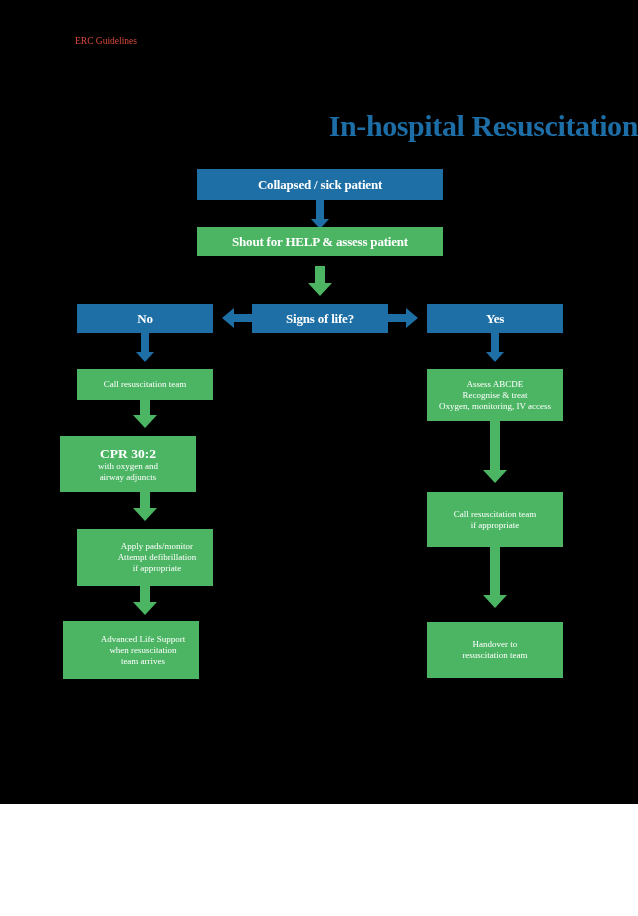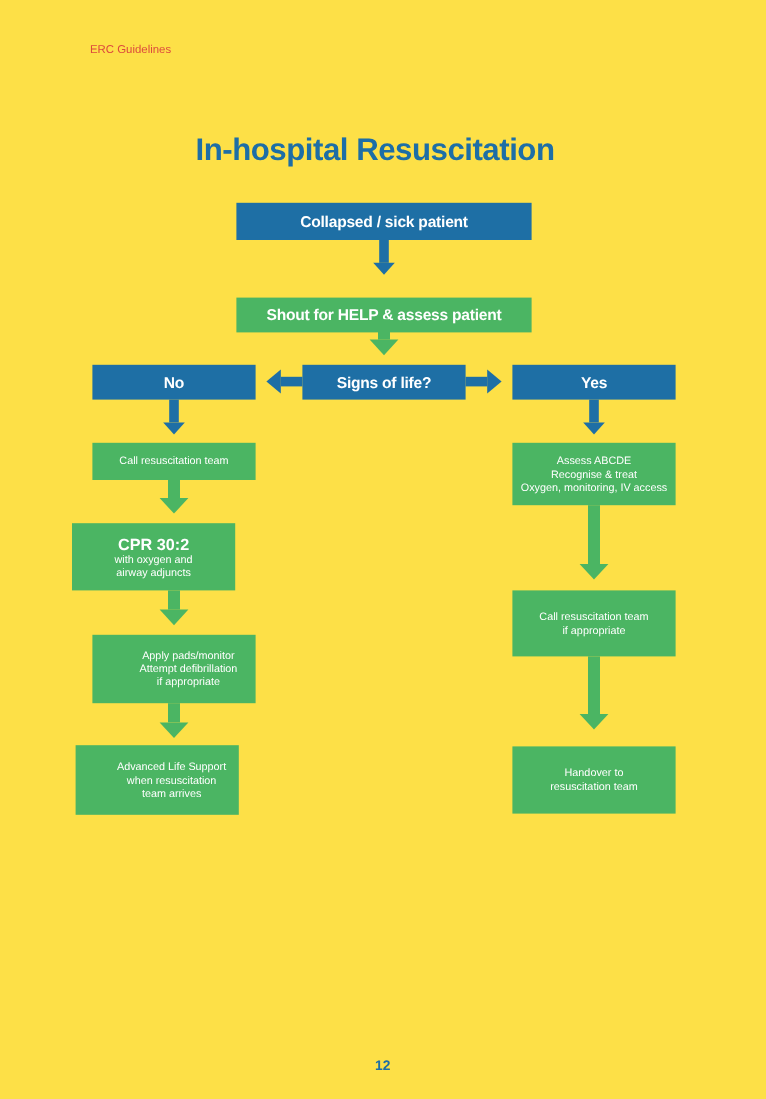--- a/index.html
+++ b/index.html
@@ -1,37 +1,37 @@
 <!DOCTYPE html>
 <html><head>
 <meta charset="utf-8">
 <style>
   html,body{margin:0;padding:0;background:#ffffff;}
   .page{
     position:relative;
-    width:638px;height:916px;
-    background:#fde047;
-    font-family:Liberation Sans, sans-serif;
+    width:638px;height:804px;
+    background:#000000;
+    font-family:Liberation Serif, serif;
     overflow:hidden;
   }
   .abs{position:absolute;}
   .eyebrow{
     left:75px;top:35px;
     font-size:9.5px;line-height:13px;
     color:#dc4a3d;
   }
   .subtitle{
     left:75px;top:48px;
     font-size:9.5px;line-height:13px;
     color:#44607c;
   }
   .page-title{
-    left:0;right:13px;top:109px;
-    text-align:center;
-    font-size:26px;font-weight:bold;letter-spacing:-0.4px;
+    left:0;right:0;top:109px;
+    text-align:right;
+    font-size:30px;font-weight:bold;letter-spacing:-0.4px;
     color:#1d6ea6;
   }
   .page-number{
     left:0;right:0;top:883px;
     text-align:center;
     font-size:11.5px;font-weight:bold;
     color:#1d6ea6;
   }
   .box{
     position:absolute;
@@ -74,21 +74,21 @@
   <div class="abs page-title">In-hospital Resuscitation</div>
 
   <div class="box blue lg" style="left:197px;top:169px;width:246px;height:31px;justify-content:center;">
     <span>Collapsed / sick patient</span>
   </div>
   <div class="varrow b" style="left:311px;top:200px;height:29px;">
       <div class="stem"></div>
       <div class="head"></div>
     </div>
 
-  <div class="box green lg" style="left:197px;top:248px;width:246px;height:29px;">
+  <div class="box green lg" style="left:197px;top:227px;width:246px;height:29px;">
     <span>Shout for HELP &amp; assess patient</span>
   </div>
   <div class="varrow g" style="left:308px;top:266px;height:30px;">
       <div class="stem"></div>
       <div class="head"></div>
     </div>
 
   <div class="box blue lg" style="left:252px;top:304px;width:136px;height:29px;">
     <span>Signs of life?</span>
   </div>

